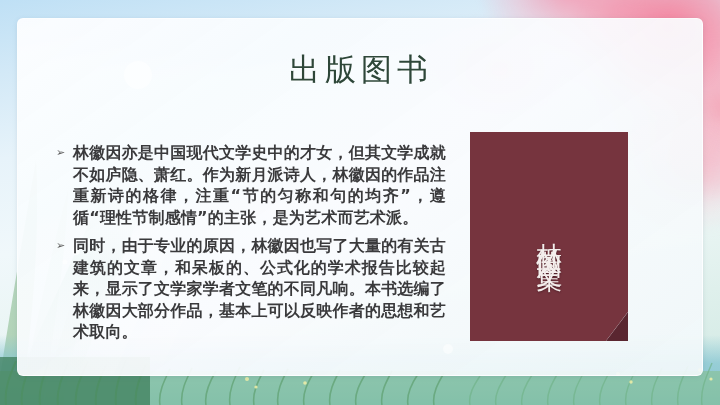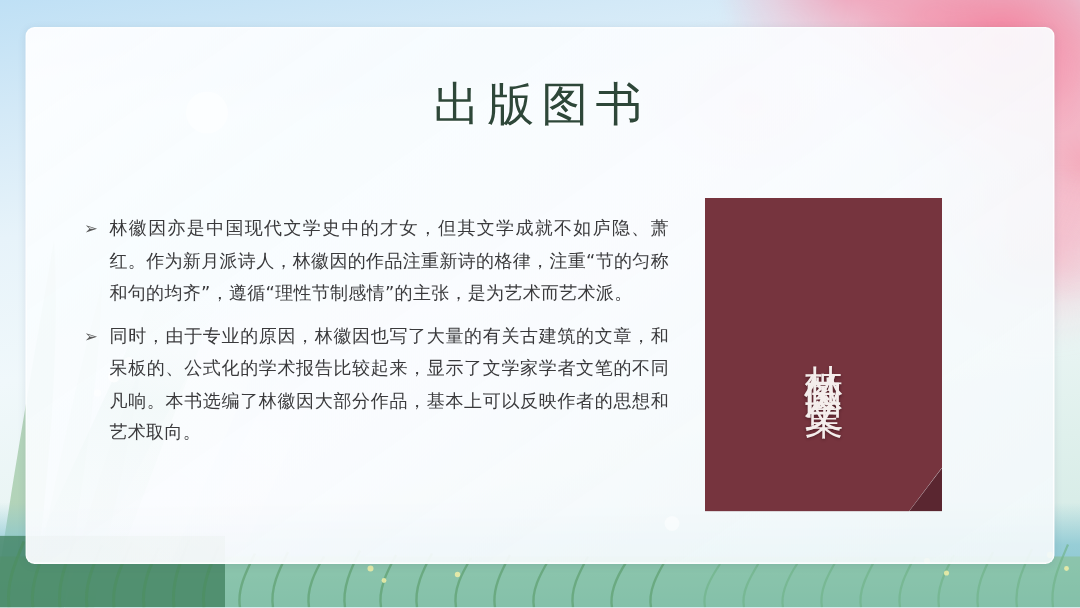--- a/index.html
+++ b/index.html
@@ -128,26 +128,27 @@
   .bullet {
     flex: 0 0 auto;
     width: 17px;
     font-size: 11px;
     line-height: 21.5px;
     color: #5a5a5a;
     font-family: "DejaVu Sans", sans-serif;
   }
   .para-text {
     flex: 1 1 auto;
-    font-size: 12px;
+    font-size: 16px;
     line-height: 21.5px;
     color: #3a3a3c;
     text-align: justify;
     letter-spacing: 0.2px;
     font-family: "DejaVu Sans", "Liberation Sans", sans-serif;
+    font-weight: bold;
   }
 
   
   .book-wrap {
     position: absolute;
     left: 452px;
     top: 113px;
     width: 158px;
     height: 209px;
   }

